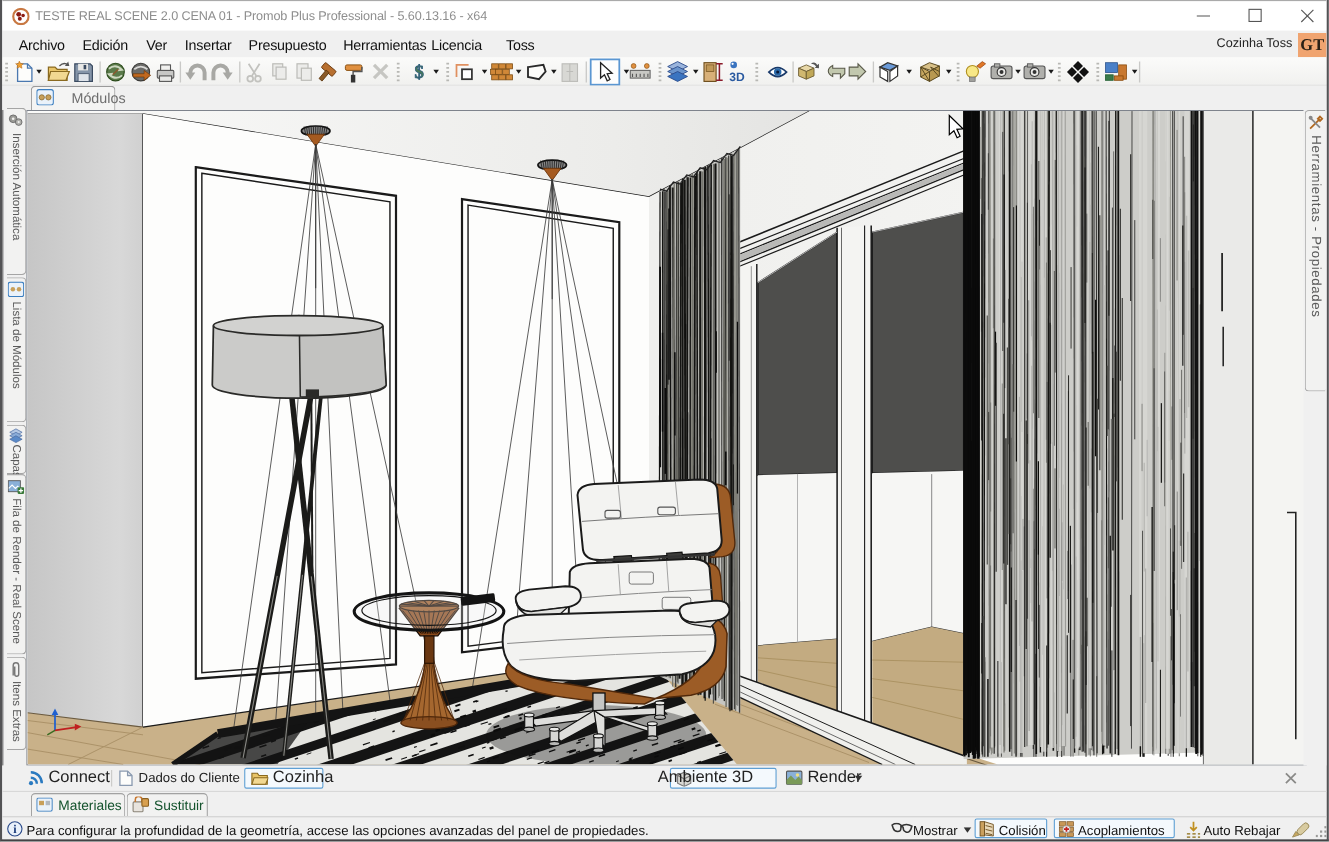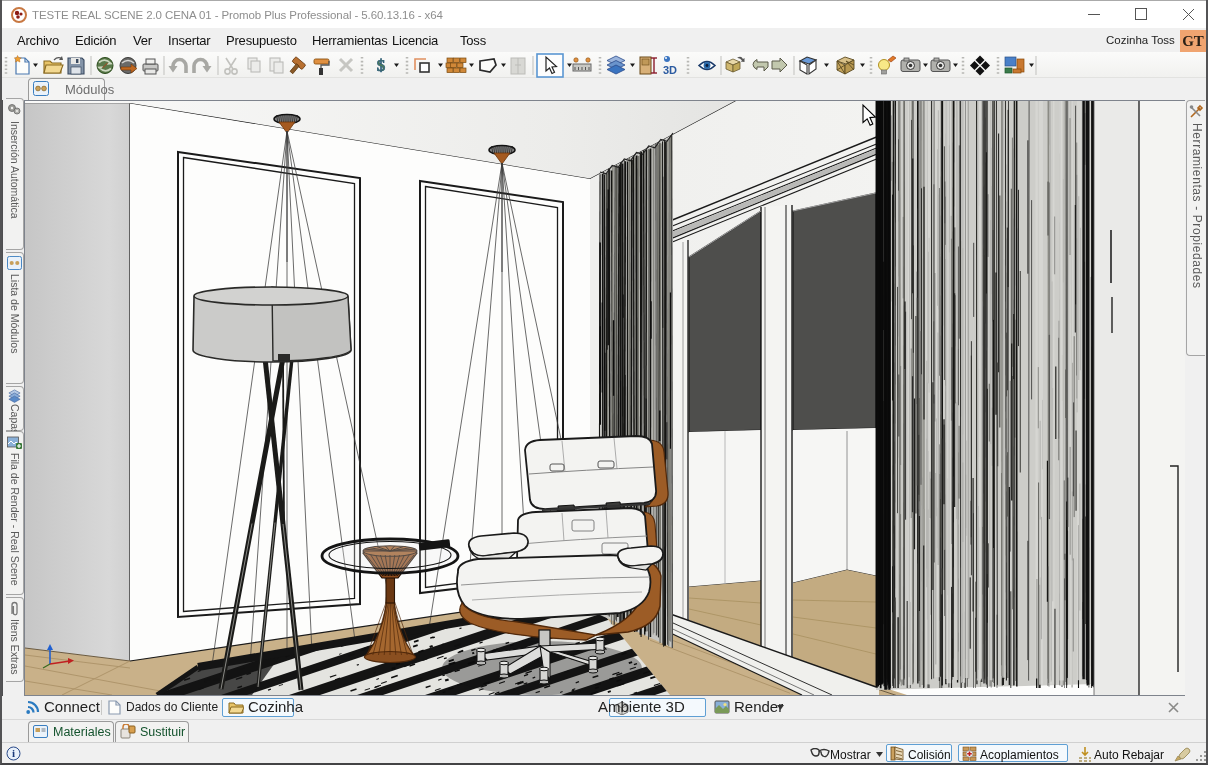--- a/index.html
+++ b/index.html
@@ -1261,20 +1261,21 @@
       <rect x="1" y="5" width="9" height="9" rx="1" fill="#e8e4de" stroke="#8a8478"></rect>
       <path d="M3 5 v-2 a3 3 0 0 1 6 0 v2" fill="none" stroke="#c87830" stroke-width="1.4"></path>
       <rect x="9" y="2" width="6" height="7" rx="1" fill="#d8a050" stroke="#8a6020"></rect>
     </svg>
 </div>
 <div class="abs" id="statusbar">
   <svg class="abs" style="left:4px;top:3px" width="15" height="15" viewBox="0 0 15 15">
       <circle cx="7.5" cy="7.5" r="6.5" fill="#e8f0fa" stroke="#2a4a8a"></circle>
       <text x="7.5" y="11.4" font-family="Liberation Serif" font-size="11" font-weight="bold" fill="#1a3a7a" text-anchor="middle">i</text>
     </svg>
+  <div class="st" style="left:22px;font-size:12px;top:4.5px">Para configurar la profundidad de la geometría, accese las opciones avanzadas del panel de propiedades.</div>
 
 <svg class="abs" style="left:808px;top:5px" width="20" height="12" viewBox="0 0 20 12">
       <path d="M 1 2 q 4 -3 8 0 l 0 1 q 5 -3 10 0 l -1 3 q -2 4 -5 2 q -2 -1 -2 -4 q -2 -1 -2 1 q 0 3 -3 3 q -3 0 -4 -3 z" fill="none" stroke="#333" stroke-width="1.4"></path>
     </svg>
 <div class="st" style="left:828px">Mostrar</div>
 <svg class="abs" style="left:874px;top:9px" width="8" height="6">
       <path d="M 0 0 l 7 0 l -3.5 5 z" fill="#333"></path>
     </svg>
 <div class="abs boxed" style="left:884px;top:1px;width:66px;height:18px"></div>
 <svg class="abs" style="left:888px;top:3px" width="15" height="15" viewBox="0 0 15 15">

